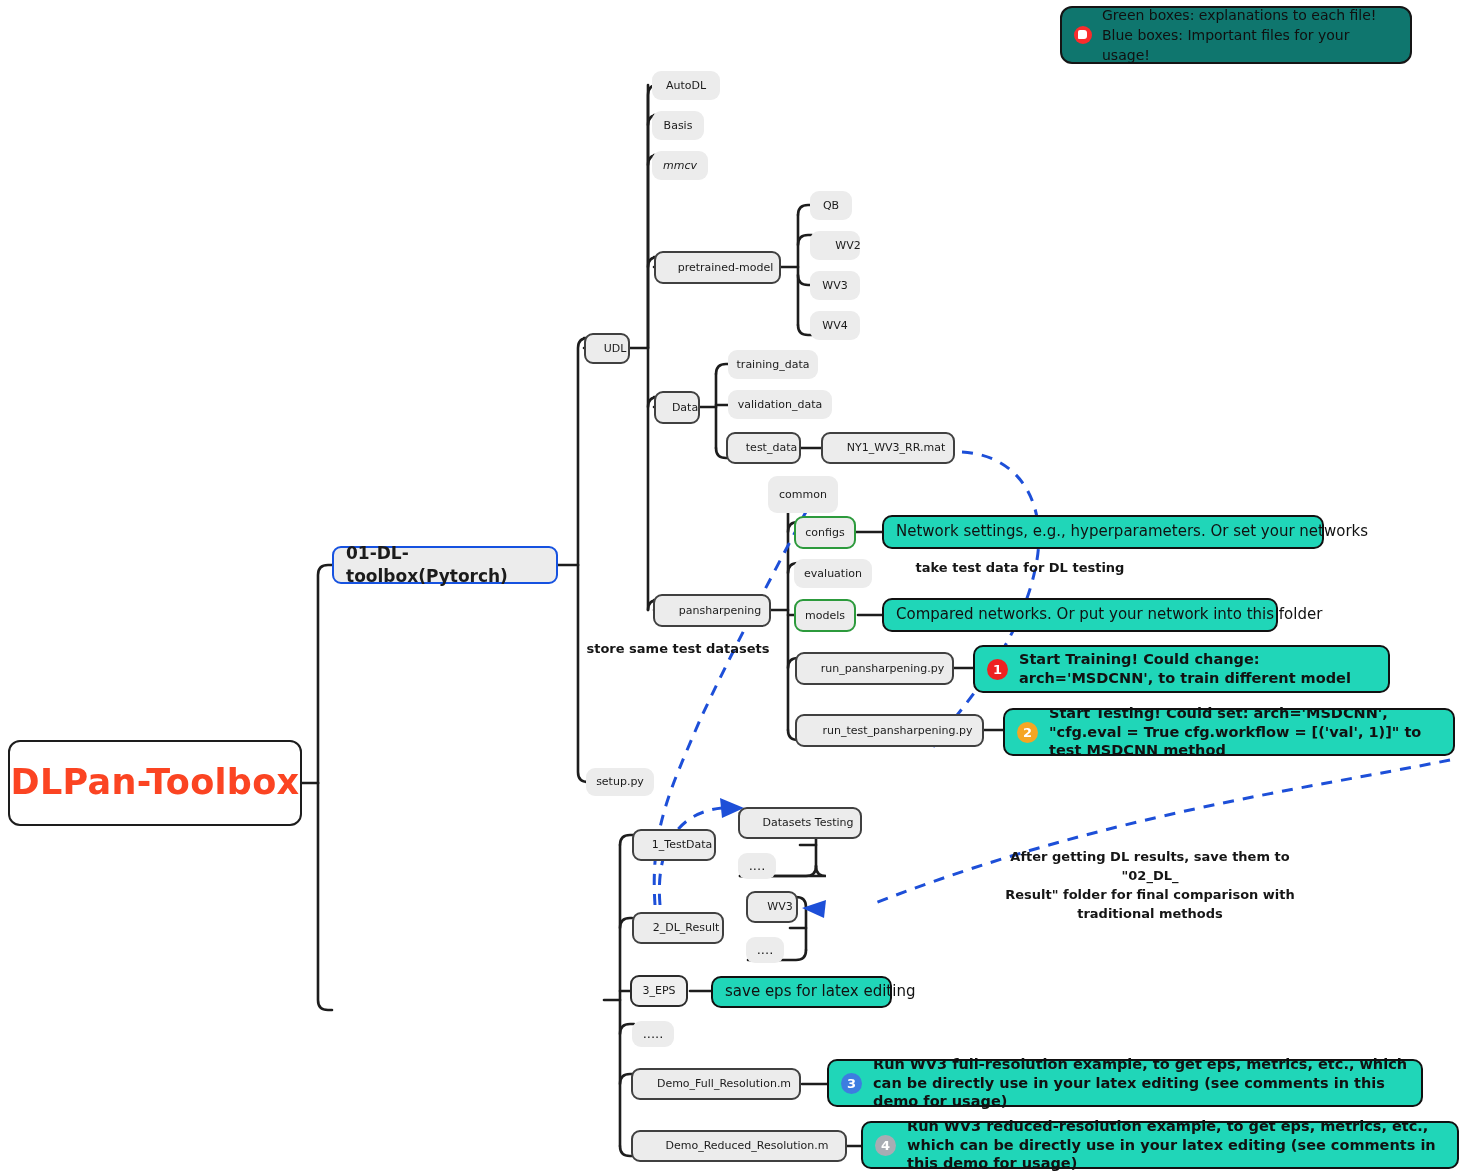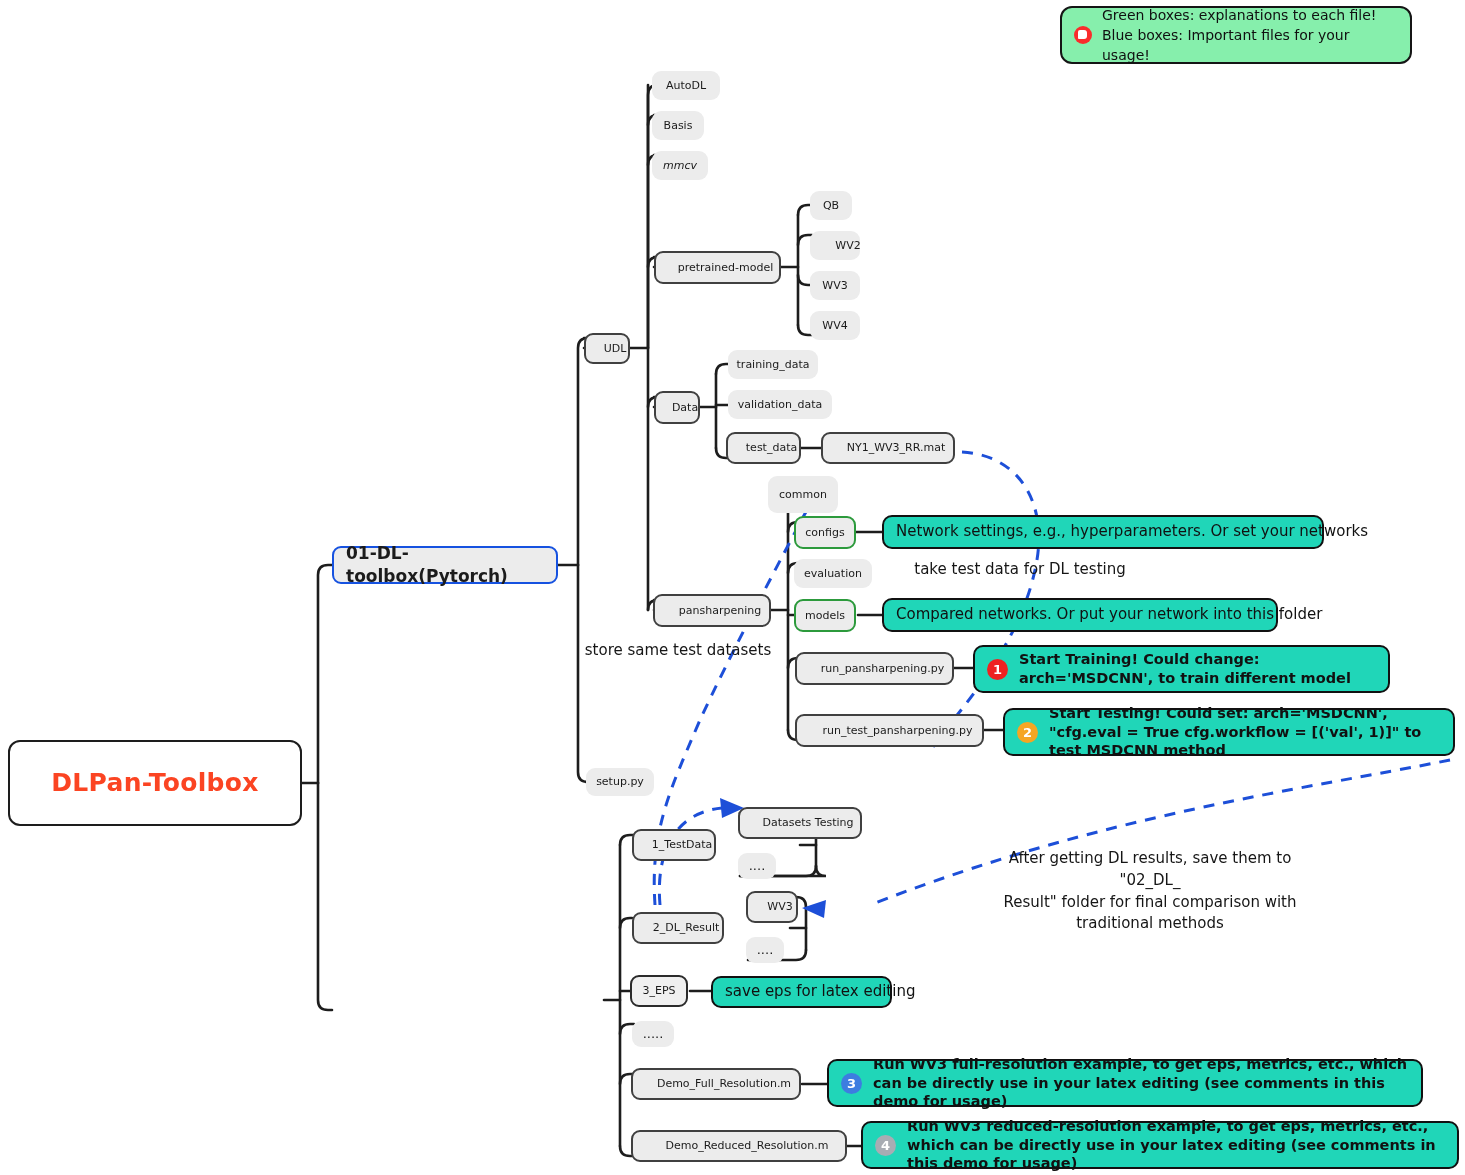--- a/index.html
+++ b/index.html
@@ -23,21 +23,21 @@
     white-space:nowrap;
     border:2px solid transparent;
   }
   .node.plain{border:2px solid transparent;background:#ececec;}
   .node.blue{border:2px solid #404040;background:#ececec;padding-left:26px;}
   .node.green{border:2px solid #2c9a3c;background:#ececec;}
   .node.dark{border:2px solid #2b2b2b;background:#f0f0f0;}
 
   .node.root{
     background:#ffffff;border:2.5px solid #1d1d1d;border-radius:12px;
-    color:#fb4422;font-weight:bold;font-size:25px;letter-spacing:.3px;
+    color:#fb4422;font-weight:bold;font-size:35px;letter-spacing:.3px;
   }
   .node.bigblue{
     font-weight:bold;font-size:17px;border:2.5px solid #1652e0;
     white-space:normal;text-align:left;justify-content:flex-start;
     line-height:1.35;padding:8px 12px;
   }
 
   .tealbox{
     position:absolute;box-sizing:border-box;
     background:#20d6b8;
@@ -53,28 +53,28 @@
   .tealbox.nowrap .txt{white-space:nowrap;}
 
   .badge{
     flex:0 0 auto;width:21px;height:21px;border-radius:50%;
     display:flex;align-items:center;justify-content:center;
     color:#ffffff;font-size:13px;font-weight:bold;margin-right:11px;
     line-height:1;
   }
 
   .annot{
-    position:absolute;font-size:15px;font-weight:normal;color:#161616;
+    position:absolute;font-size:13px;font-weight:bold;color:#161616;
     text-align:center;line-height:1.45;
   }
 
   .legend{
     position:absolute;left:1060px;top:6px;width:352px;height:58px;
     box-sizing:border-box;
-    background:#86efac;border:2.5px solid #151515;border-radius:12px;
+    background:#0f766e;border:2.5px solid #151515;border-radius:12px;
     display:flex;align-items:center;padding:0 12px;
   }
   .legend .licon{flex:0 0 auto;width:18px;height:18px;border-radius:50%;
      background:#fa2c2c;margin-right:10px;position:relative;}
   .legend .licon:after{content:"";position:absolute;left:4px;top:4px;
      width:9px;height:9px;background:#ffffff;border-radius:2px 3px 3px 1px;}
   .legend .ltext{font-size:14px;color:#101010;line-height:1.45;}
 </style>
 </head>
 <body>

